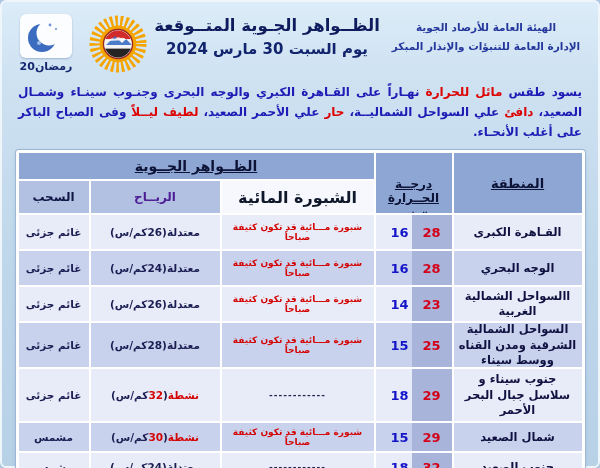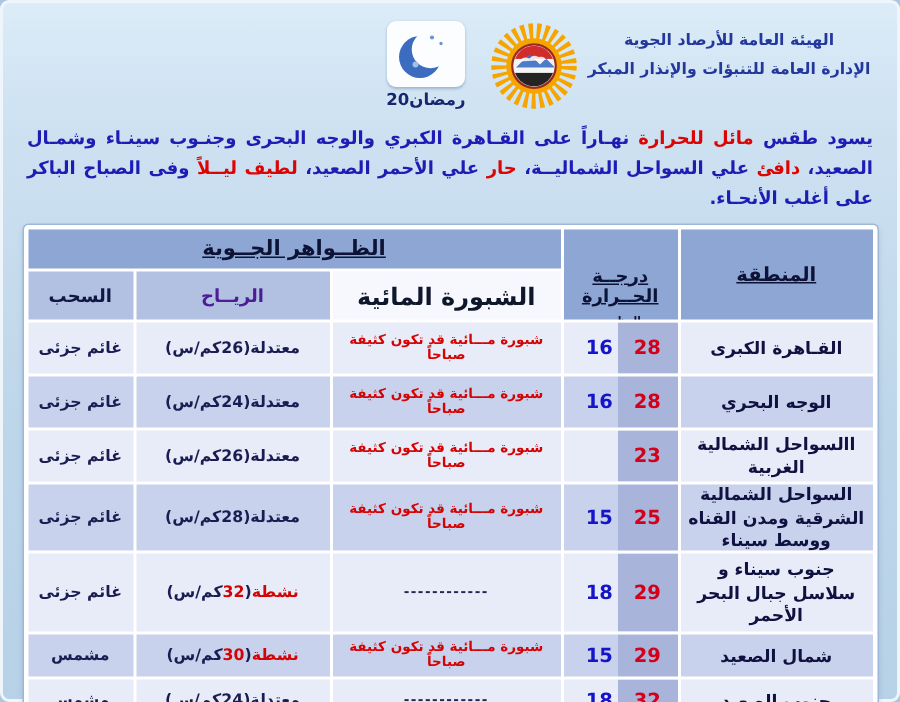--- a/index.html
+++ b/index.html
@@ -99,20 +99,24 @@
 
 <div class="page">
 
   <div class="top">
 
     <div class="org">
       <div>الهيئة العامة للأرصاد الجوية</div>
       <div>الإدارة العامة للتنبؤات والإنذار المبكر</div>
     </div>
 
+    <div class="titleblock">
+      <div class="main-title">الظــواهر الجـوية المتــوقعة</div>
+      <div class="main-date">يوم السبت 30 مارس 2024</div>
+    </div>
 
     <div class="logo-wrap">
       <svg width="60" height="60" viewBox="0 0 60 60">
         <circle cx="30" cy="30" r="23" fill="none" stroke="#f6a500" stroke-width="11" stroke-dasharray="2.6 2.4"></circle>
         <circle cx="30" cy="30" r="18.5" fill="#f6a500"></circle>
         <circle cx="30" cy="30" r="14.5" fill="#ffffff" stroke="#9a2a20" stroke-width="1.5"></circle>
         <clipPath id="flagclip">
             <circle cx="30" cy="30" r="13.5"></circle>
           </clipPath>
         <g clip-path="url(#flagclip)">
@@ -174,20 +178,21 @@
           <div class="t-min">16</div>
         </div>
       </div>
       <div class="cell fog-cell row-dark fog-warn">شبورة مـــائية قد تكون كثيفة صباحاً</div>
       <div class="cell wind-cell row-dark"><span>معتدلة</span> ( <span>24</span>كم/س)</div>
       <div class="cell clouds-cell row-dark">غائم جزئى</div>
       <div class="cell region-cell row-light">االسواحل الشمالية الغربية</div>
       <div class="cell temp-cell row-light">
         <div class="temp-inner">
           <div class="t-max">23</div>
+          <div class="t-min">14</div>
         </div>
       </div>
       <div class="cell fog-cell row-light fog-warn">شبورة مـــائية قد تكون كثيفة صباحاً</div>
       <div class="cell wind-cell row-light"><span>معتدلة</span> ( <span>26</span>كم/س)</div>
       <div class="cell clouds-cell row-light">غائم جزئى</div>
       <div class="cell region-cell row-dark">السواحل الشمالية الشرقية ومدن القناه ووسط سيناء</div>
       <div class="cell temp-cell row-dark">
         <div class="temp-inner">
           <div class="t-max">25</div>
           <div class="t-min">15</div>

